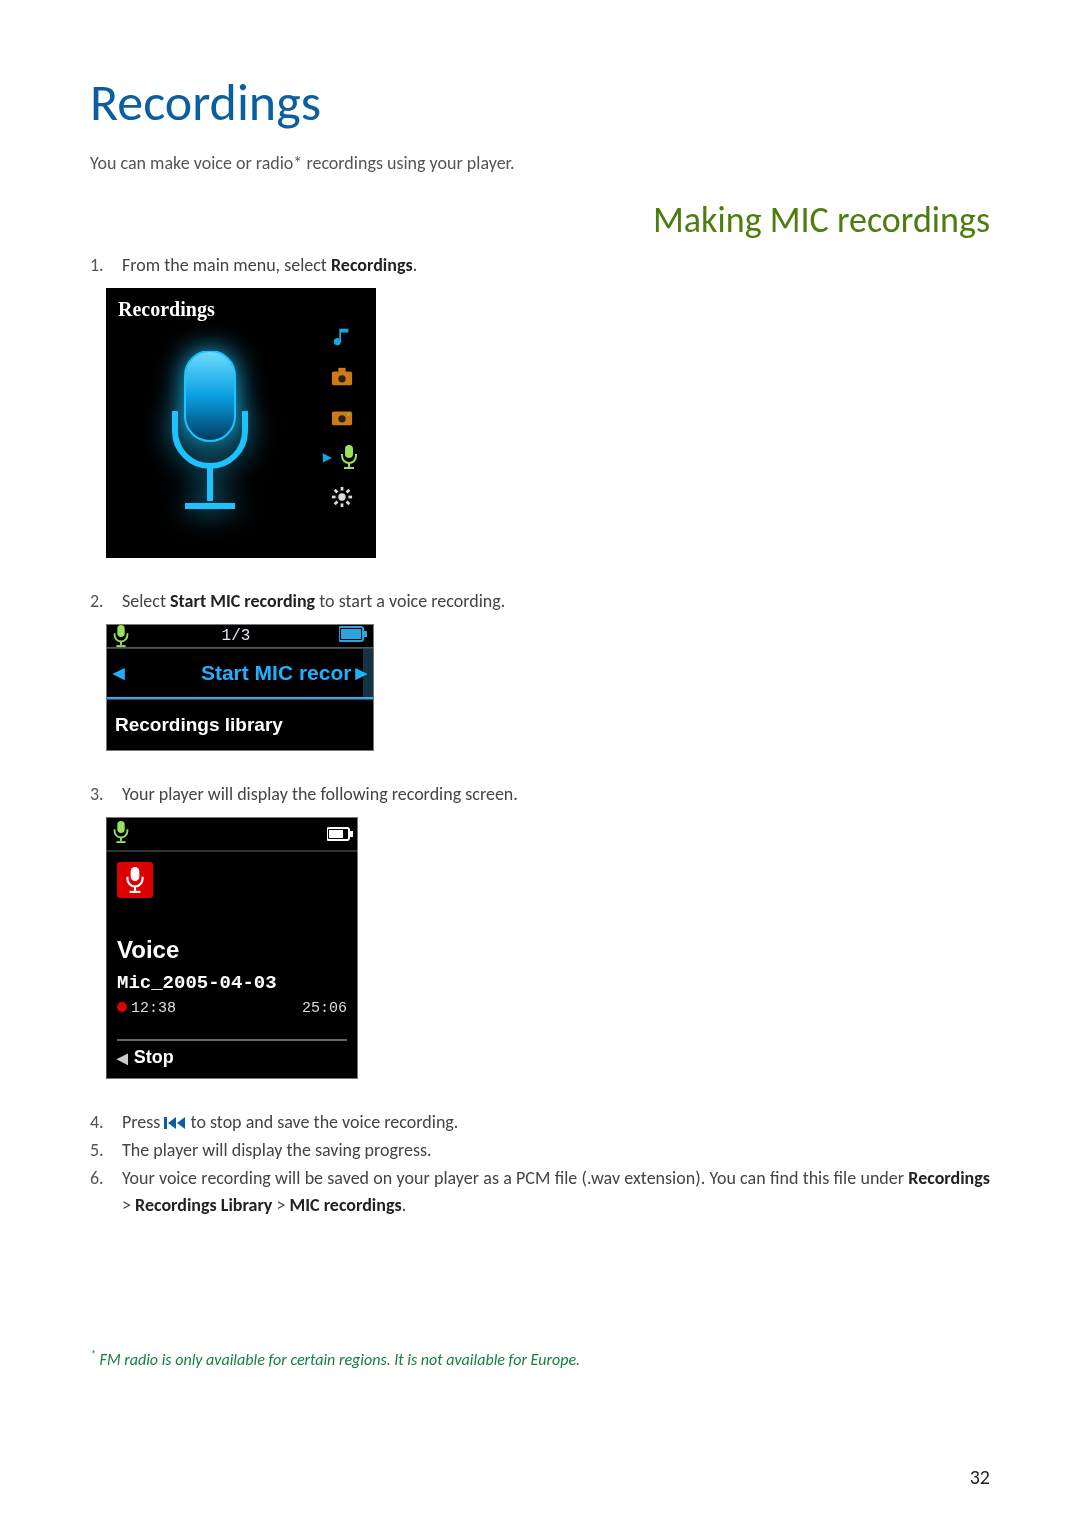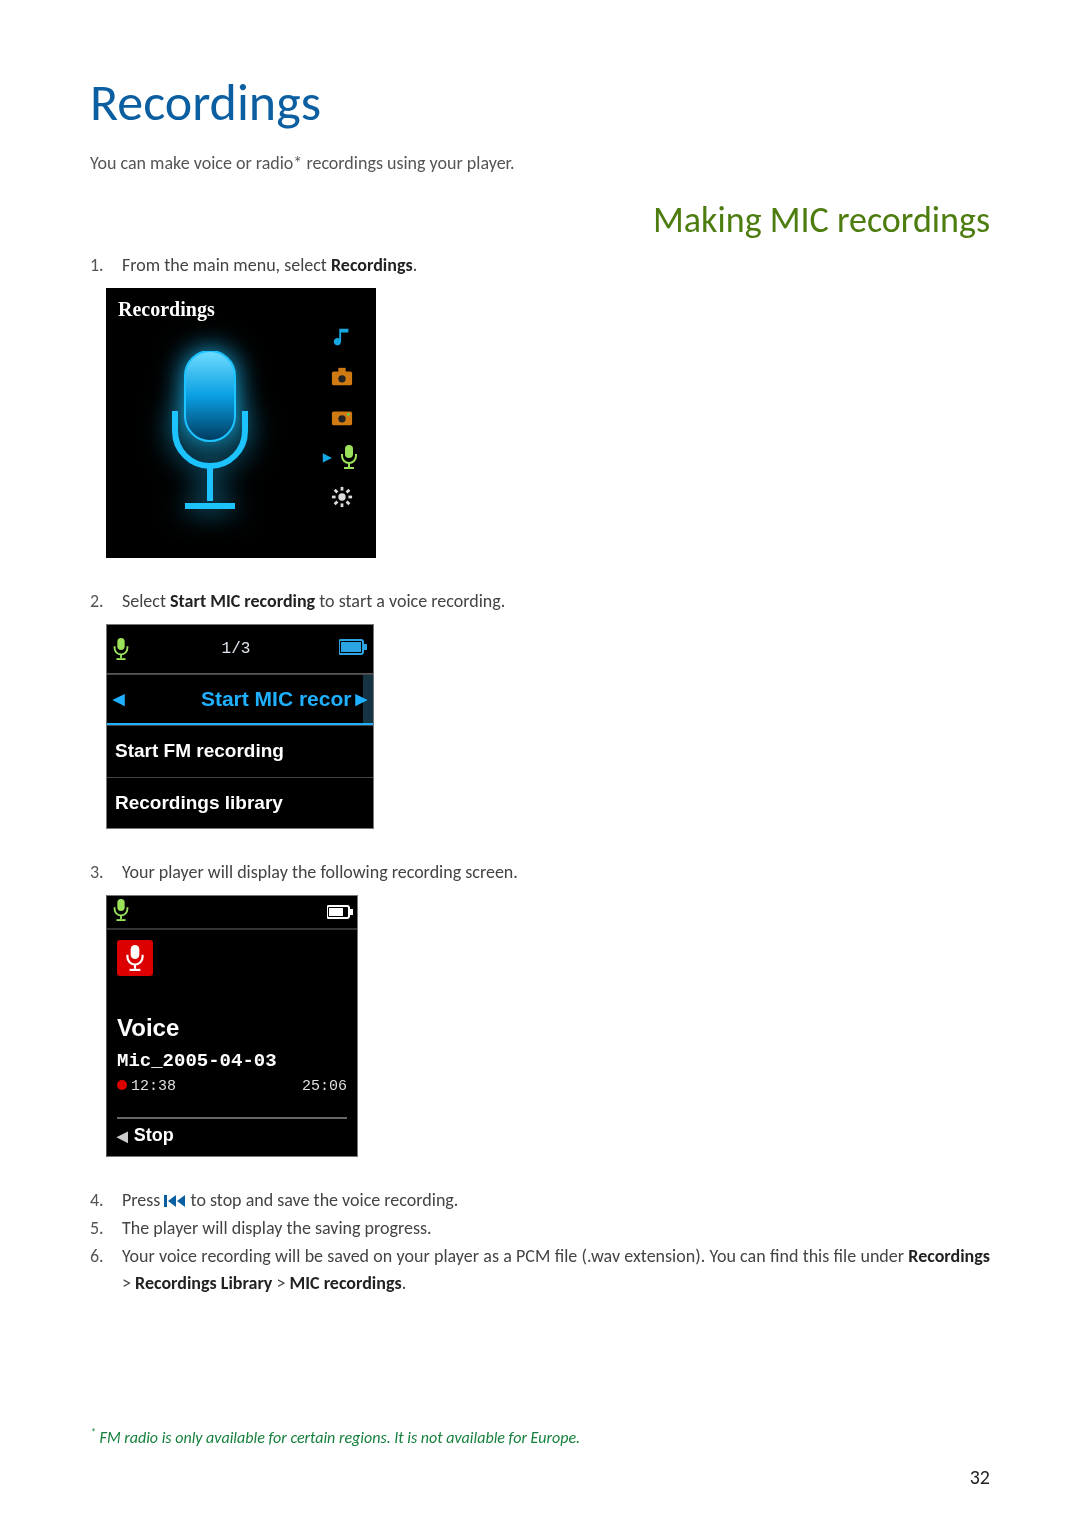--- a/index.html
+++ b/index.html
@@ -104,21 +104,21 @@
 
   
   .dev2 {
     width: 268px;
     border: 1px solid #777;
   }
   .dev2 .topbar {
     display:flex;
     align-items:center;
     background:#000;
-    padding: 13px 4px;
+    padding: 0 4px;
     border-bottom:1px solid #555;
   }
   .dev2 .topbar .mic-sm { width:22px; height:22px; }
   .dev2 .topbar .count {
     flex:1; text-align:center;
     font-family:"Courier New", monospace;
     font-size:16px;
     color:#e0e6f0;
   }
   .dev2 .topbar .batt { margin-right:2px; }
@@ -310,21 +310,20 @@
             <rect x="2" y="3" width="20" height="10" fill="#2da4e2"></rect>
             <rect x="25" y="5" width="3" height="6" fill="#2da4e2"></rect>
           </svg>
       </span>
     </div>
     <div class="row sel">
       <span class="arr">◀</span>
       <span style="flex:1;text-align:right;">Start MIC recor</span>
       <span class="arr" style="position:relative; z-index:2;">▶</span>
     </div>
-    <div class="row">Start FM recording</div>
     <div class="row last">Recordings library</div>
   </div>
 
   <ol class="steps">
     <li>
       <span class="num">3.</span>
       <span class="body">Your player will display the following recording screen.</span>
     </li>
   </ol>
 

